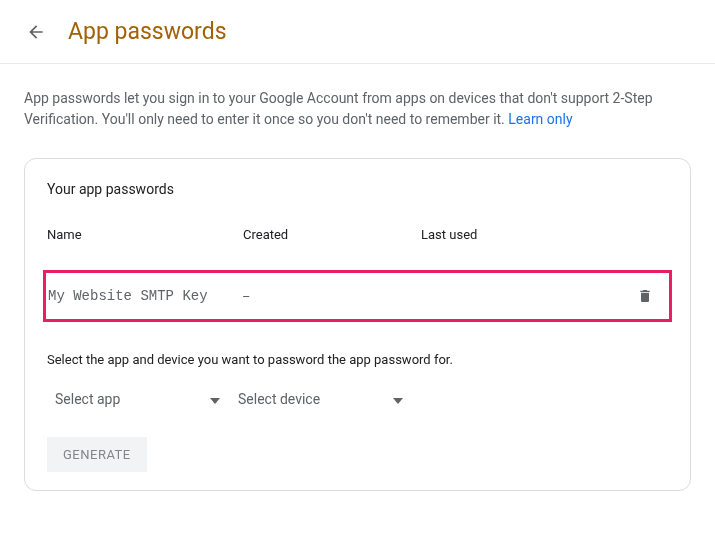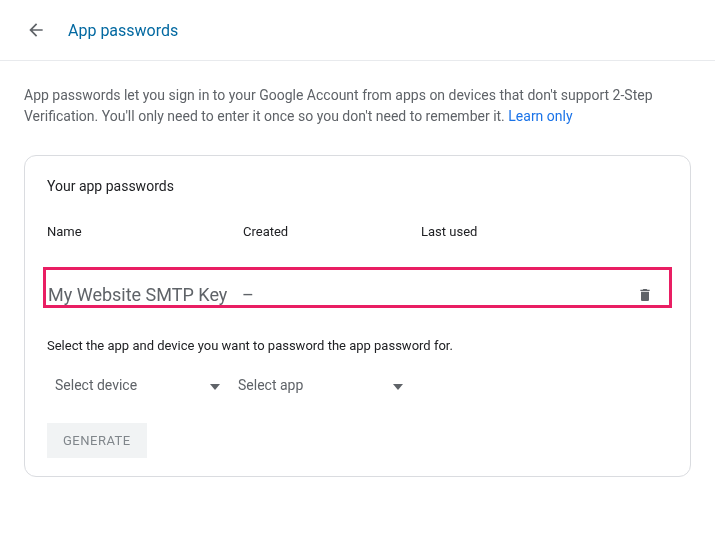--- a/index.html
+++ b/index.html
@@ -22,23 +22,23 @@
     .back-icon {
       width: 24px;
       height: 24px;
       display: flex;
       align-items: center;
       justify-content: center;
       margin-right: 20px;
       cursor: pointer;
     }
     .page-title {
-      font-size: 16px;
+      font-size: 23px;
       font-weight: 400;
-      color: #0369a1;
+      color: #a16207;
     }
     .content {
       padding: 24px 24px 8px 24px;
     }
     .description {
       font-size: 14px;
       color: #5f6368;
       line-height: 1.5;
       margin-bottom: 28px;
     }
@@ -67,27 +67,28 @@
       margin-bottom: 28px;
       align-items: flex-end;
     }
     .col-name { width: 196px; }
     .col-created { width: 178px; }
     .col-lastused { flex: 1; }
     .col-action { width: 40px; display:flex; align-items:center; justify-content:center; }
     .table-row {
       display: flex;
       align-items: center;
-      font-size: 18px;
+      font-size: 14px;
       color: #5f6368;
       border: 3px solid #e91e63;
-      padding: 14px 4px 0 0;
+      padding: 14px 4px 14px 0;
       margin-left: -4px;
       margin-right: -4px;
       margin-bottom: 30px;
+      font-family: Liberation Mono, monospace;
     }
     .table-row .col-name { color: #5f6368; padding-left:2px; }
     .trash-icon {
       cursor: pointer;
       display: flex;
       align-items: center;
       justify-content: center;
     }
     .select-text {
       font-size: 13px;
@@ -166,34 +167,34 @@
             </svg>
           </div>
         </div>
       </div>
     </div>
 
     <div class="select-text">Select the app and device you want to password the app password for.</div>
 
     <div class="selects-row">
       <div class="select">
+        <span>Select app</span>
+        <span class="select-caret">
+          <svg width="10" height="6" viewBox="0 0 10 6" fill="#5f6368">
+              <path d="M0 0l5 6 5-6z"></path>
+            </svg>
+        </span>
+      </div>
+      <div class="select">
         <span>Select device</span>
         <span class="select-caret">
           <svg width="10" height="6" viewBox="0 0 10 6" fill="#5f6368">
               <path d="M0 0l5 6 5-6z"></path>
             </svg>
         </span>
       </div>
-      <div class="select">
-        <span>Select app</span>
-        <span class="select-caret">
-          <svg width="10" height="6" viewBox="0 0 10 6" fill="#5f6368">
-              <path d="M0 0l5 6 5-6z"></path>
-            </svg>
-        </span>
-      </div>
     </div>
 
     <div class="actions">
       <button class="generate-btn">GENERATE</button>
     </div>
   </div>
 </div>
 
 </body></html>

